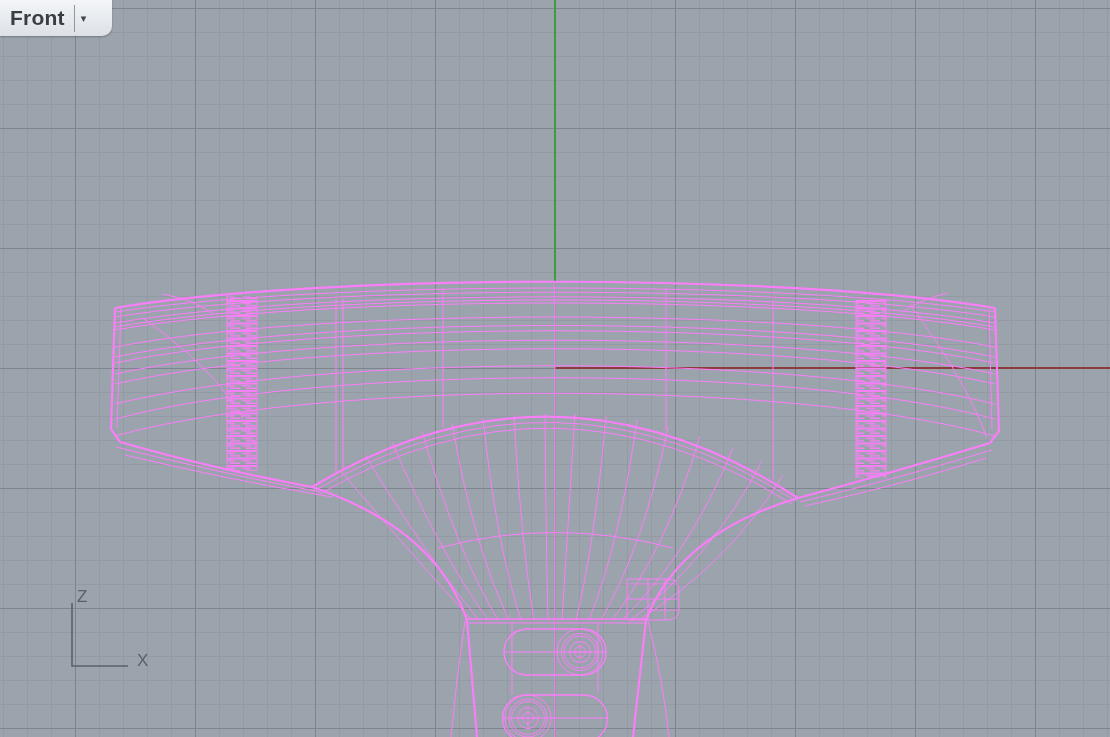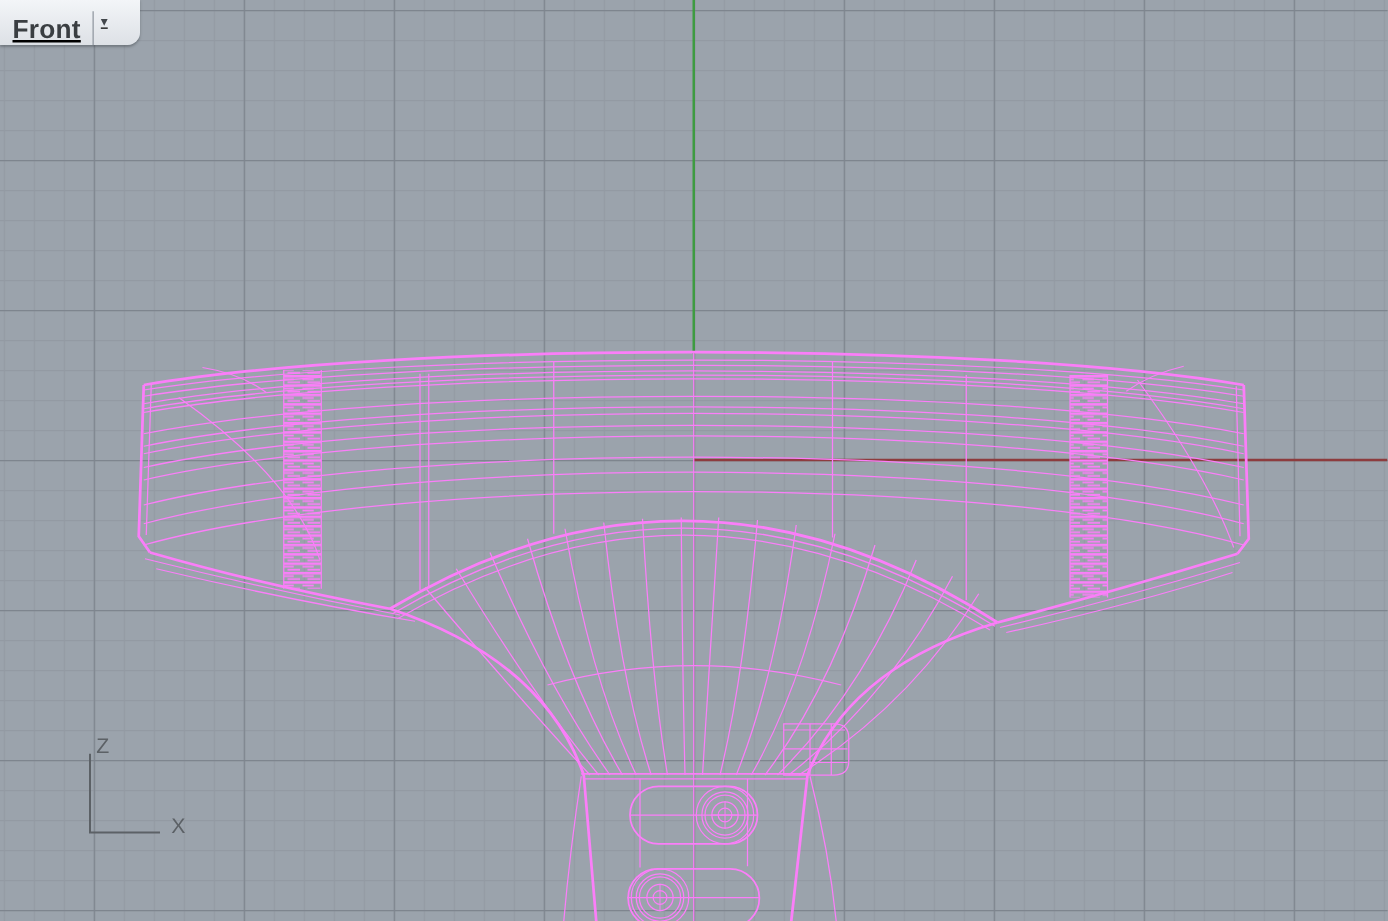--- a/index.html
+++ b/index.html
@@ -32,25 +32,25 @@
   .grid-line-major{stroke:var(--grid-major);stroke-width:1;}
   .knurl-stroke{stroke:var(--wire);fill:none;}
   .axis-red{stroke:var(--axis-x-red);stroke-width:2;}
   .axis-green{stroke:var(--axis-z-green);stroke-width:2;}
   .gnomon-line{stroke:var(--gnomon);stroke-width:1.6;fill:none;}
   .gnomon-text{fill:var(--gnomon);font-size:17px;font-family:"Liberation Sans",sans-serif;}
 
   
   .vp-tab{
     position:absolute;left:0;top:0;height:36px;min-width:112px;
-    display:flex;align-items:flex-end;
+    display:flex;align-items:center;
     background:linear-gradient(var(--tab-bg-top),var(--tab-bg-bottom));
     border-bottom-right-radius:10px;
     box-shadow:0 1px 2px rgba(40,45,50,.35);
-    padding-left:10px;box-sizing:border-box;text-decoration:underline;
+    padding-left:10px;box-sizing:border-box;
   }
   .vp-title{
     color:var(--tab-text);font-size:21px;font-weight:bold;
     letter-spacing:.2px;padding-right:9px;cursor:default;
   }
   .vp-divider{width:1px;height:27px;background:#9097a0;}
   .vp-drop{
     background:transparent;border:none;cursor:pointer;
     color:#43474c;font-size:11px;line-height:1;
     padding:4px 7px 3px 6px;height:100%;

